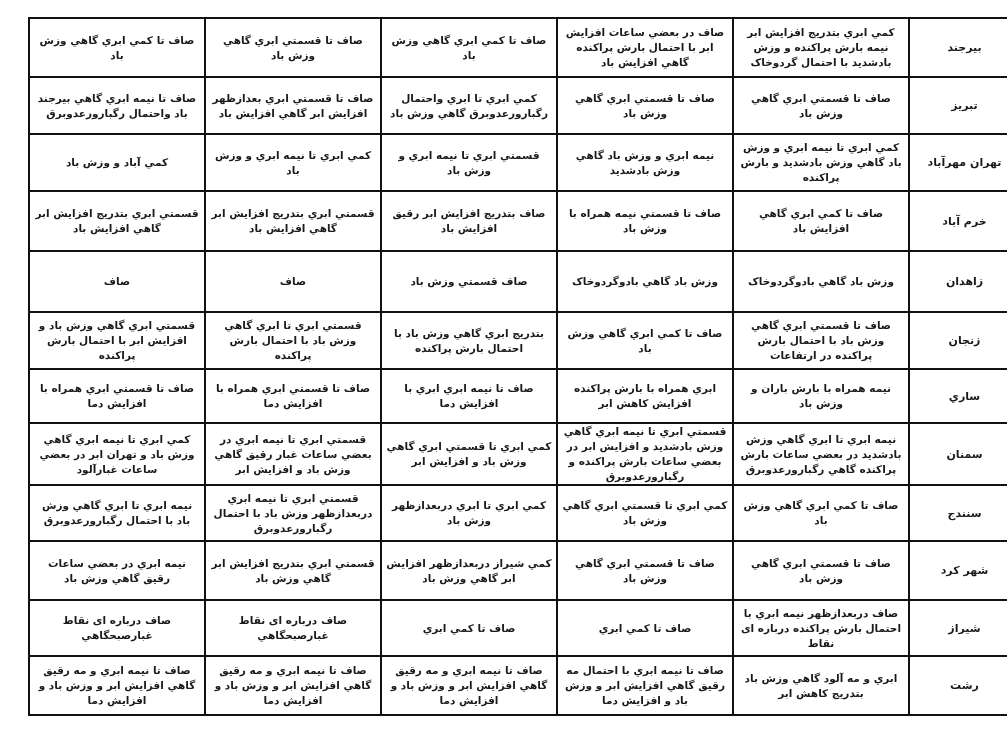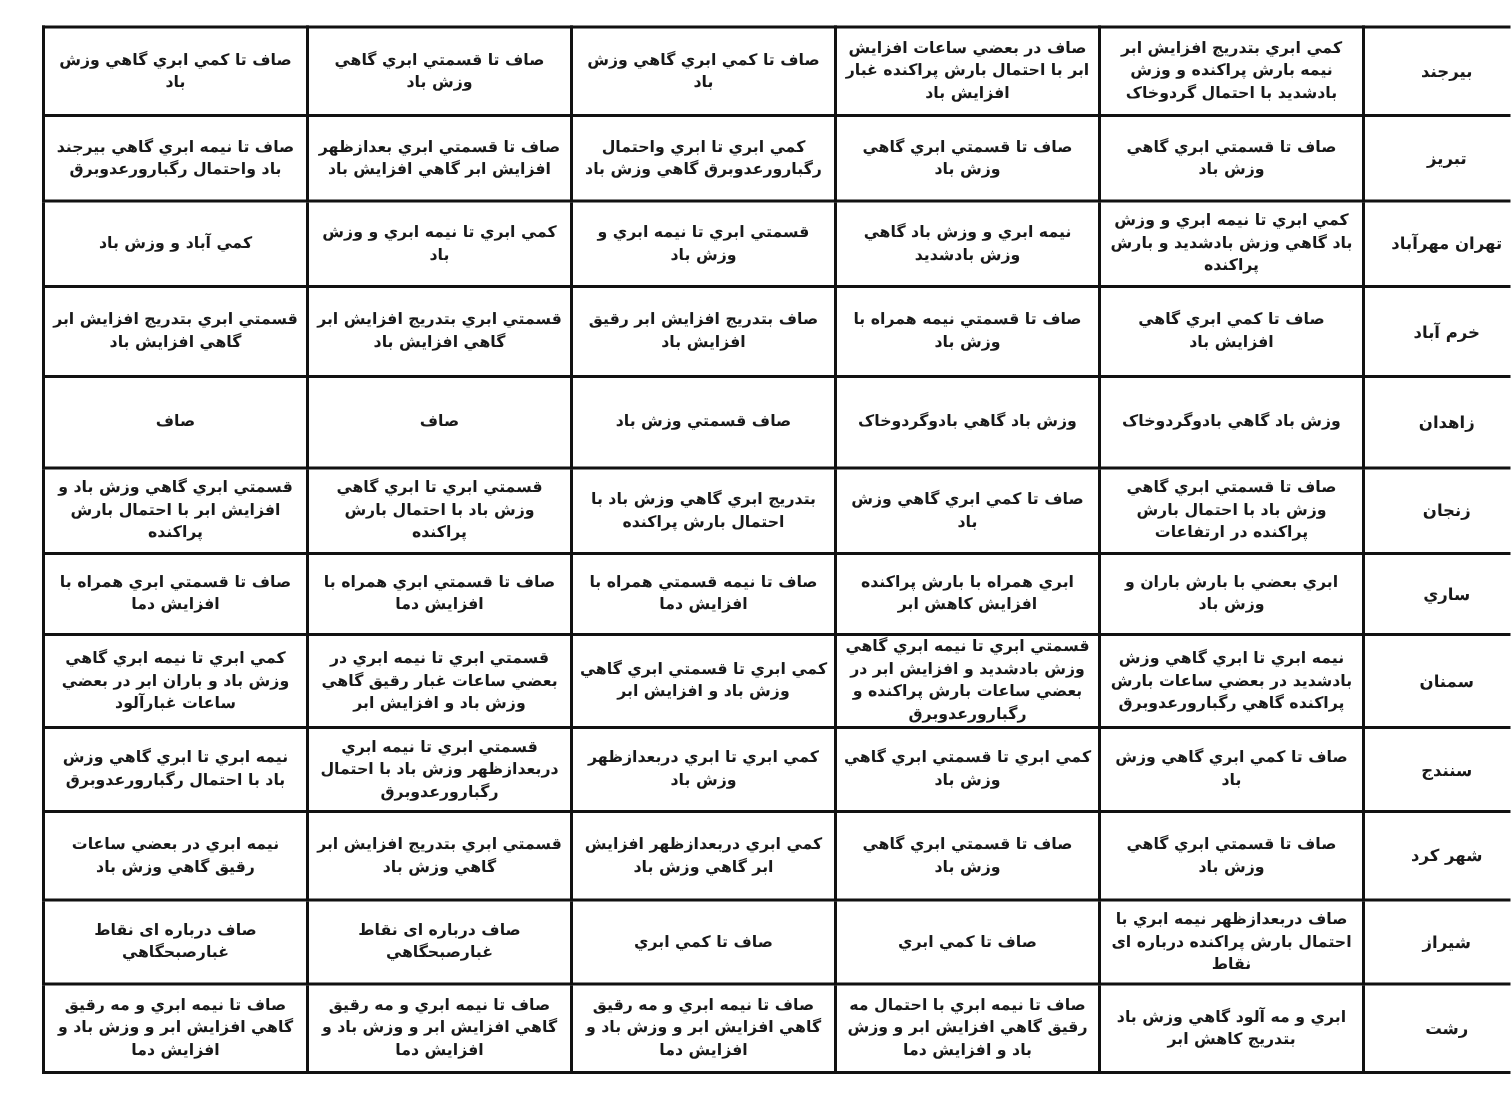--- a/index.html
+++ b/index.html
@@ -33,21 +33,21 @@
   tr.r11 { height: 59px; }
 </style>
 </head>
 <body>
 
 <table class="forecast">
   <tbody id="tbody">
     <tr class="r0">
       <td class="city">بیرجند</td>
       <td class="fc">كمي ابري بتدريج افزايش ابر نيمه بارش پراكنده و وزش بادشديد با احتمال گردوخاک</td>
-      <td class="fc">صاف در بعضي ساعات افزايش ابر با احتمال بارش پراكنده غبار افزايش باد</td>
+      <td class="fc">صاف در بعضي ساعات افزايش ابر با احتمال بارش پراكنده گاهي افزايش باد</td>
       <td class="fc">صاف تا كمي ابري گاهي وزش باد</td>
       <td class="fc">صاف تا قسمتي ابري گاهي وزش باد</td>
       <td class="fc">صاف تا كمي ابري گاهي وزش باد</td>
     </tr>
     <tr class="r1">
       <td class="city">تبريز</td>
       <td class="fc">صاف تا قسمتي ابري گاهي وزش باد</td>
       <td class="fc">صاف تا قسمتي ابري گاهي وزش باد</td>
       <td class="fc">كمي ابري تا ابري واحتمال رگبارورعدوبرق گاهي وزش باد</td>
       <td class="fc">صاف تا قسمتي ابري بعدازظهر افزايش ابر گاهي افزايش باد</td>
@@ -80,47 +80,47 @@
     <tr class="r5">
       <td class="city">زنجان</td>
       <td class="fc">صاف تا قسمتي ابري گاهي وزش باد با احتمال بارش پراكنده در ارتفاعات</td>
       <td class="fc">صاف تا كمي ابري گاهي وزش باد</td>
       <td class="fc">بتدريج ابري گاهي وزش باد با احتمال بارش پراكنده</td>
       <td class="fc">قسمتي ابري تا ابري گاهي وزش باد با احتمال بارش پراكنده</td>
       <td class="fc">قسمتي ابري گاهي وزش باد و افزايش ابر با احتمال بارش پراكنده</td>
     </tr>
     <tr class="r6">
       <td class="city">ساري</td>
-      <td class="fc">ابري بعضي با بارش باران و وزش باد</td>
+      <td class="fc">نيمه همراه با بارش باران و وزش باد</td>
       <td class="fc">ابري همراه با بارش پراكنده افزايش كاهش ابر</td>
-      <td class="fc">صاف تا نيمه قسمتي همراه با افزايش دما</td>
+      <td class="fc">صاف تا نيمه ابري ابري با افزايش دما</td>
       <td class="fc">صاف تا قسمتي ابري همراه با افزايش دما</td>
       <td class="fc">صاف تا قسمتي ابري همراه با افزايش دما</td>
     </tr>
     <tr class="r7">
       <td class="city">سمنان</td>
       <td class="fc">نيمه ابري تا ابري گاهي وزش بادشديد در بعضي ساعات بارش پراكنده گاهي رگبارورعدوبرق</td>
       <td class="fc">قسمتي ابري تا نيمه ابري گاهي وزش بادشديد و افزايش ابر در بعضي ساعات بارش پراكنده و رگبارورعدوبرق</td>
       <td class="fc">كمي ابري تا قسمتي ابري گاهي وزش باد و افزايش ابر</td>
       <td class="fc">قسمتي ابري تا نيمه ابري در بعضي ساعات غبار رقيق گاهي وزش باد و افزايش ابر</td>
-      <td class="fc">كمي ابري تا نيمه ابري گاهي وزش باد و باران ابر در بعضي ساعات غبارآلود</td>
+      <td class="fc">كمي ابري تا نيمه ابري گاهي وزش باد و تهران ابر در بعضي ساعات غبارآلود</td>
     </tr>
     <tr class="r8">
       <td class="city">سنندج</td>
       <td class="fc">صاف تا كمي ابري گاهي وزش باد</td>
       <td class="fc">كمي ابري تا قسمتي ابري گاهي وزش باد</td>
       <td class="fc">كمي ابري تا ابري دربعدازظهر وزش باد</td>
       <td class="fc">قسمتي ابري تا نيمه ابري دربعدازظهر وزش باد با احتمال رگبارورعدوبرق</td>
       <td class="fc">نيمه ابري تا ابري گاهي وزش باد با احتمال رگبارورعدوبرق</td>
     </tr>
     <tr class="r9">
       <td class="city">شهر كرد</td>
       <td class="fc">صاف تا قسمتي ابري گاهي وزش باد</td>
       <td class="fc">صاف تا قسمتي ابري گاهي وزش باد</td>
-      <td class="fc">كمي ابري دربعدازظهر افزايش ابر گاهي وزش باد</td>
+      <td class="fc">كمي شيراز دربعدازظهر افزايش ابر گاهي وزش باد</td>
       <td class="fc">قسمتي ابري بتدريج افزايش ابر گاهي وزش باد</td>
       <td class="fc">نيمه ابري در بعضي ساعات رقيق گاهي وزش باد</td>
     </tr>
     <tr class="r10">
       <td class="city">شيراز</td>
       <td class="fc">صاف دربعدازظهر نيمه ابري با احتمال بارش پراكنده درباره اى نقاط</td>
       <td class="fc">صاف تا كمي ابري</td>
       <td class="fc">صاف تا كمي ابري</td>
       <td class="fc">صاف درباره اى نقاط غبارصبحگاهي</td>
       <td class="fc">صاف درباره اى نقاط غبارصبحگاهي</td>

